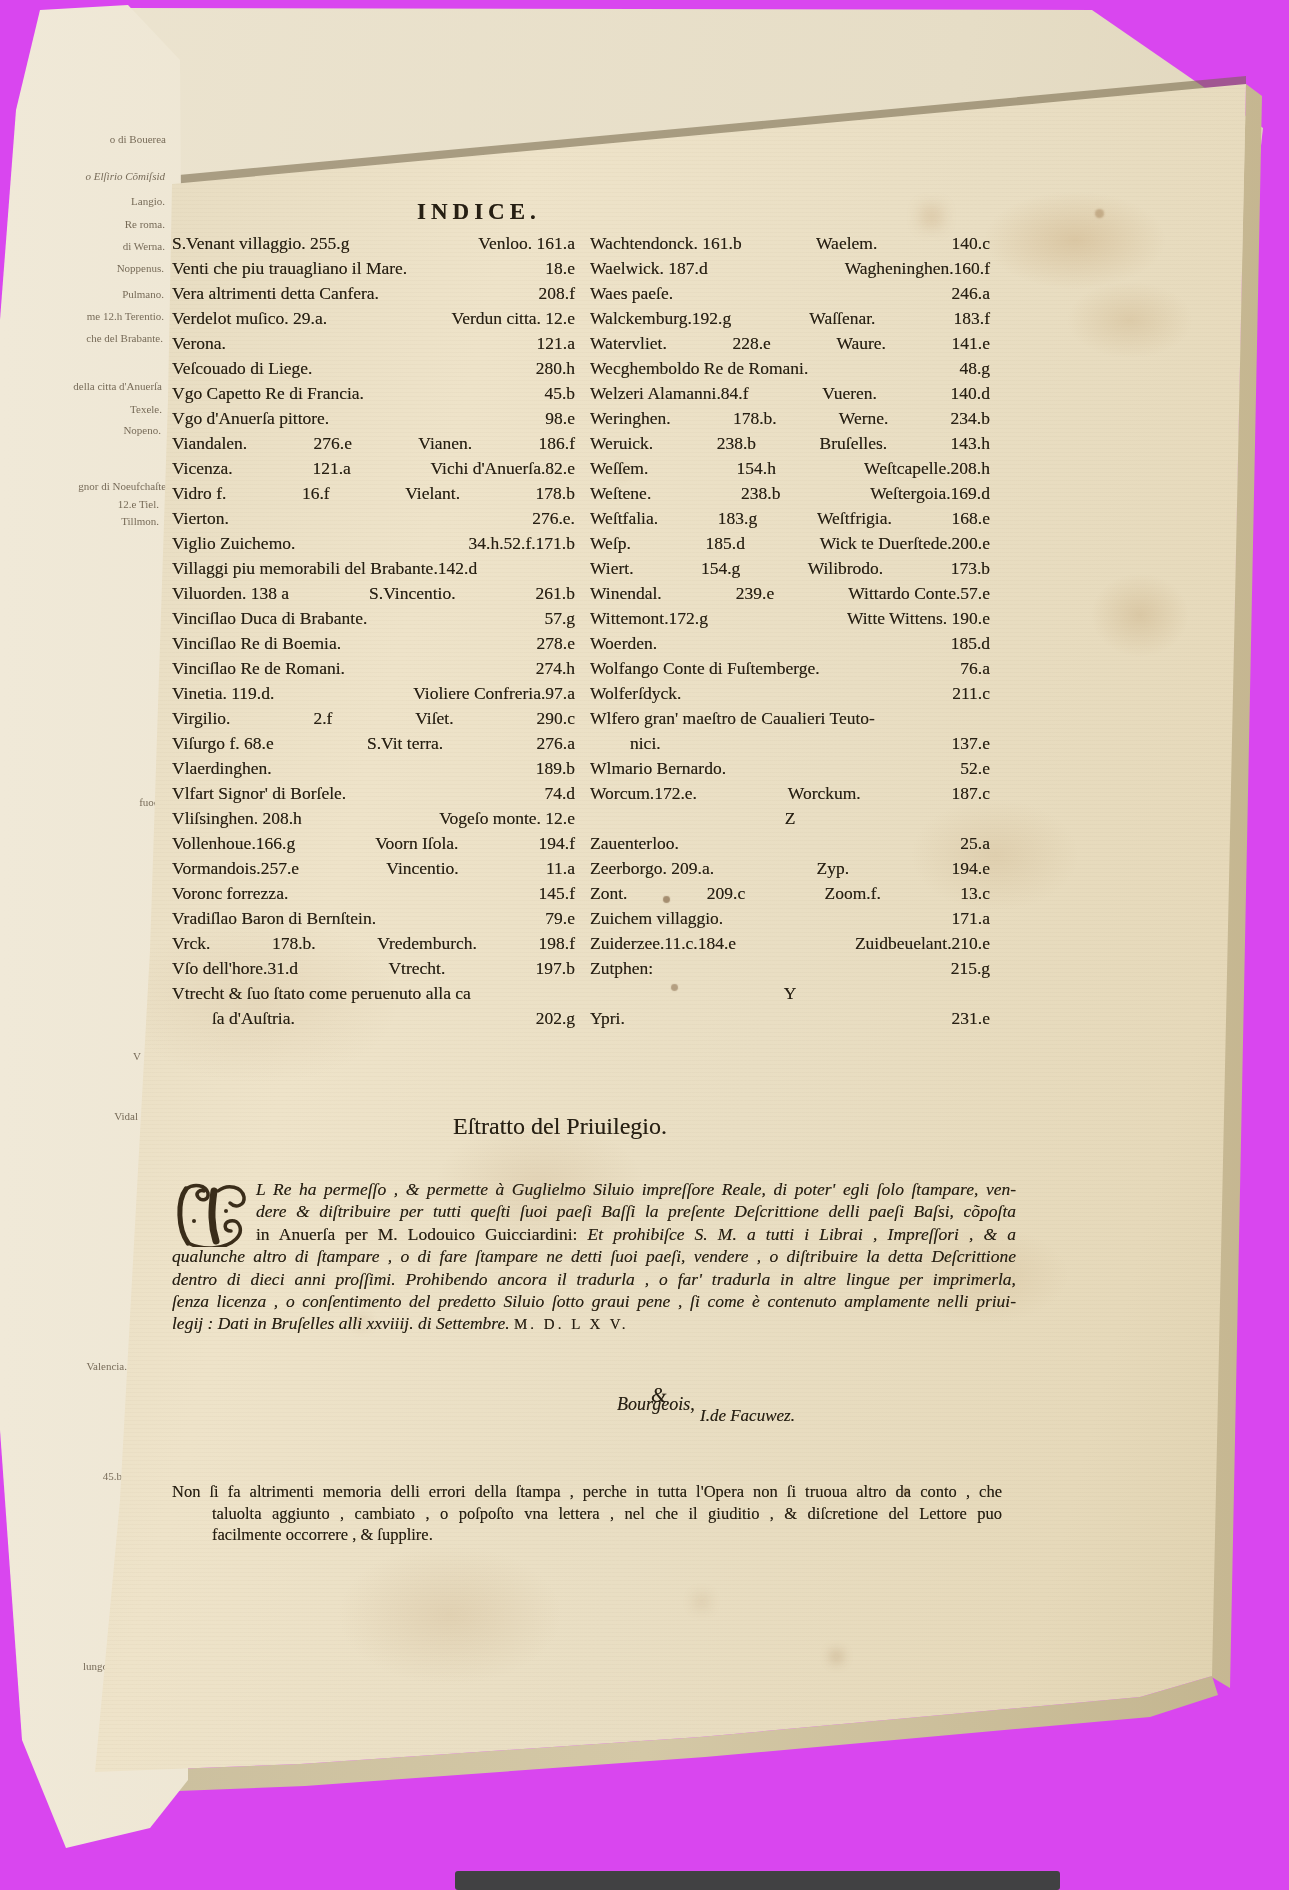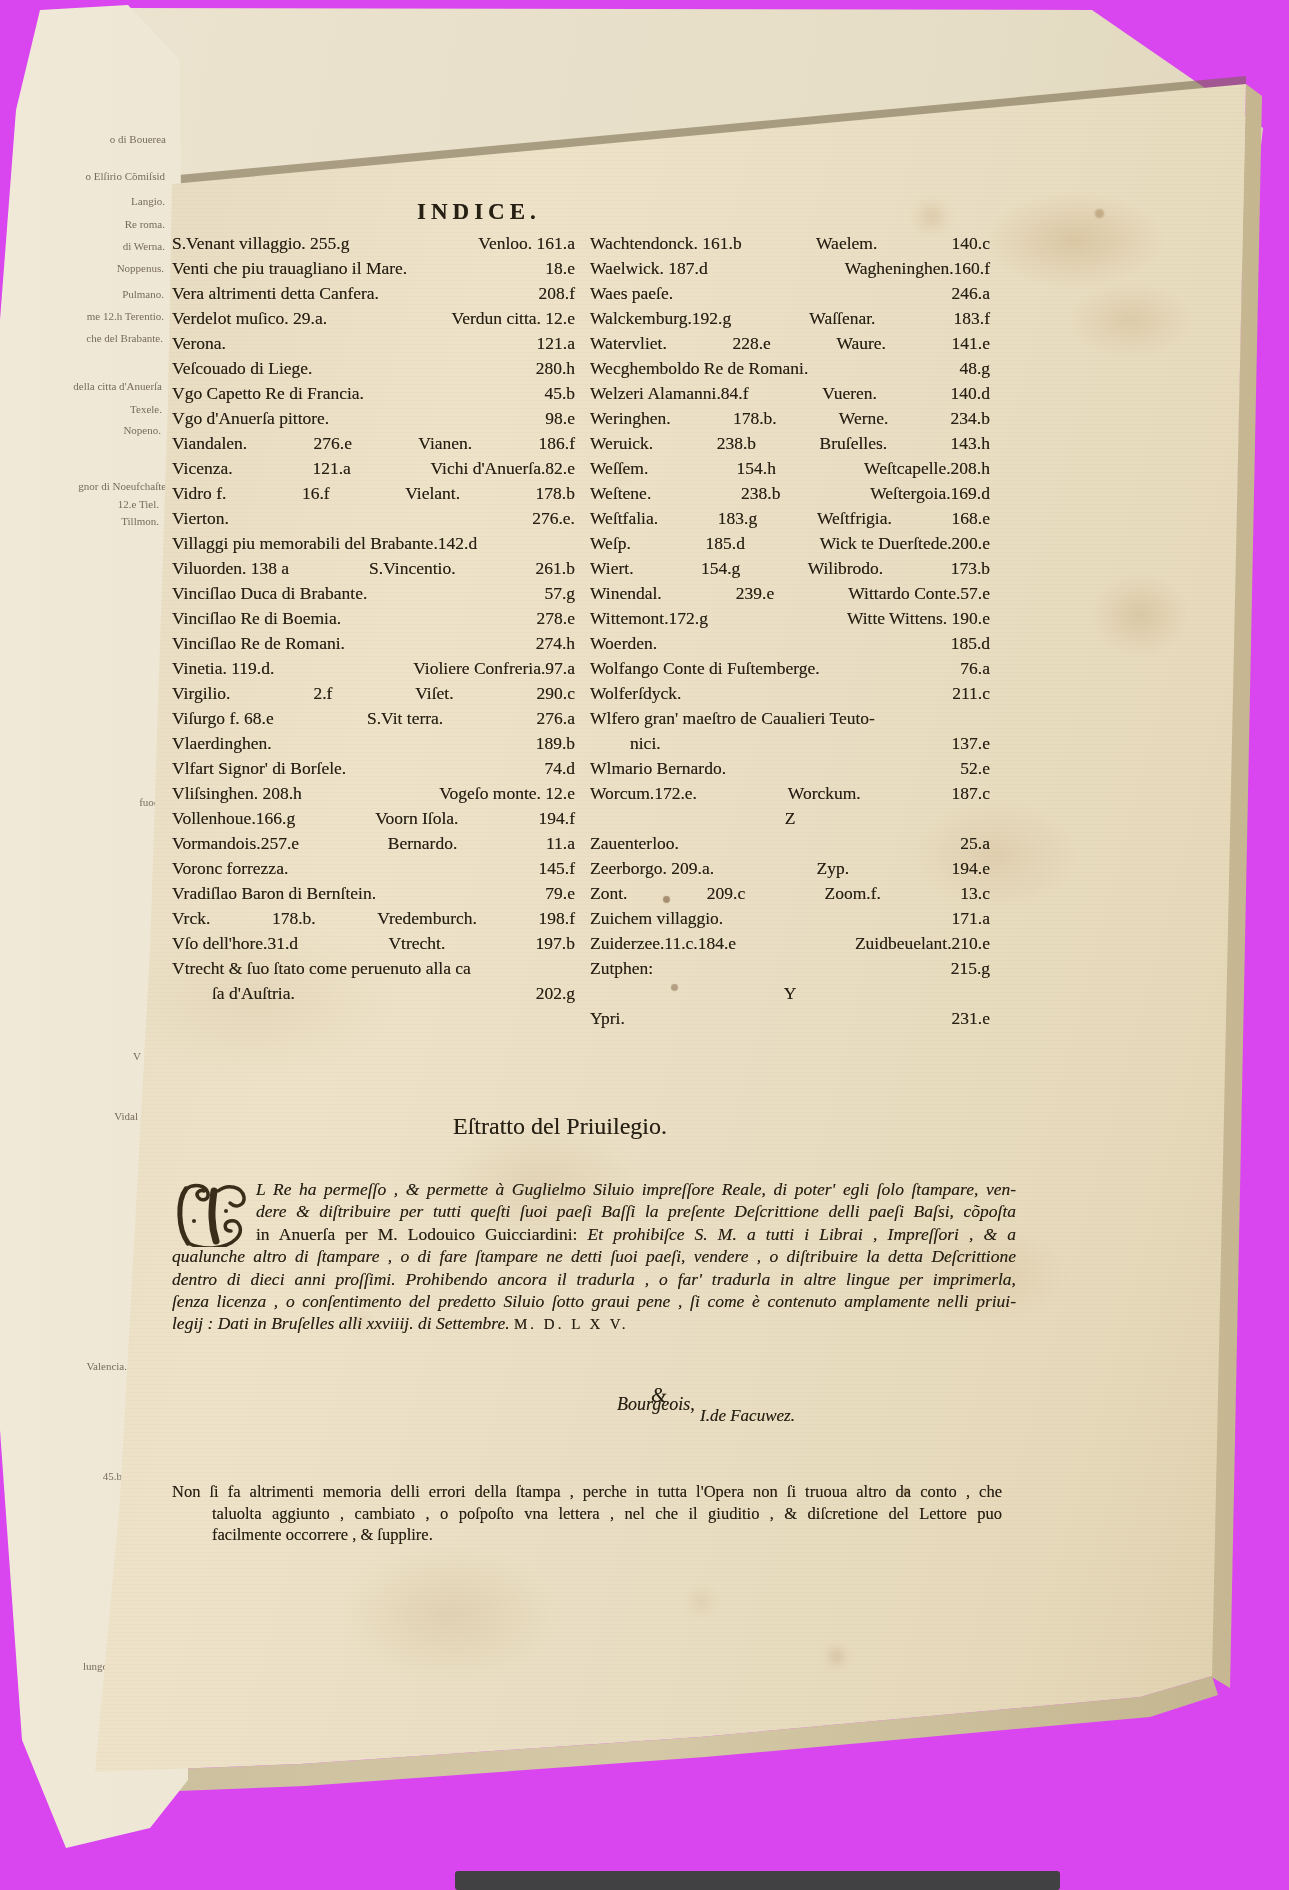--- a/index.html
+++ b/index.html
@@ -92,21 +92,21 @@
 
 <div class="stage">
 
   <div class="top-flyleaf"></div>
   <div class="top-edge-line"></div>
   <div class="fore-edge"></div>
   <div class="bottom-edge"></div>
   <div class="left-stack">
     <div id="frags">
         <div class="frag" style="top: 133px; left: 16px;">o di Bouerea</div>
-        <div class="frag" style="top: 170px; left: 15px;">o Elſirio Cõmiſsid</div>
+        <div class="frag" style="top: 170px; left: 15px; font-style: italic;">o Elſirio Cõmiſsid</div>
         <div class="frag" style="top: 195px; left: 15px;">Langio.</div>
         <div class="frag" style="top: 218px; left: 15px;">Re roma.</div>
         <div class="frag" style="top: 240px; left: 15px;">di Werna.</div>
         <div class="frag" style="top: 262px; left: 14px;">Noppenus.</div>
         <div class="frag" style="top: 288px; left: 14px;">Pulmano.</div>
         <div class="frag" style="top: 310px; left: 14px;">me 12.h  Terentio.</div>
         <div class="frag" style="top: 332px; left: 13px;">che del Brabante.</div>
         <div class="frag" style="top: 380px; left: 12px;">della citta d'Anuerſa</div>
         <div class="frag" style="top: 403px; left: 12px;">Texele.</div>
         <div class="frag" style="top: 424px; left: 11px;">Nopeno.</div>
@@ -133,33 +133,34 @@
       <div class="idx-line"><span>Vera altrimenti detta Canfera.</span><span>208.f</span></div>
       <div class="idx-line"><span>Verdelot muſico. 29.a.</span><span>Verdun citta. 12.e</span></div>
       <div class="idx-line"><span>Verona.</span><span>121.a</span></div>
       <div class="idx-line"><span>Veſcouado di Liege.</span><span>280.h</span></div>
       <div class="idx-line"><span>Vgo Capetto Re di Francia.</span><span>45.b</span></div>
       <div class="idx-line"><span>Vgo d'Anuerſa pittore.</span><span>98.e</span></div>
       <div class="idx-line"><span>Viandalen.</span><span>276.e</span><span>Vianen.</span><span>186.f</span></div>
       <div class="idx-line"><span>Vicenza.</span><span>121.a</span><span>Vichi d'Anuerſa.82.e</span></div>
       <div class="idx-line"><span>Vidro f.</span><span>16.f</span><span>Vielant.</span><span>178.b</span></div>
       <div class="idx-line"><span>Vierton.</span><span>276.e.</span></div>
+      <div class="idx-line"><span>Viglio Zuichemo.</span><span>34.h.52.f.171.b</span></div>
       <div class="idx-line"><span>Villaggi piu memorabili del Brabante.142.d</span></div>
       <div class="idx-line"><span>Viluorden. 138 a</span><span>S.Vincentio.</span><span>261.b</span></div>
       <div class="idx-line"><span>Vinciſlao Duca di Brabante.</span><span>57.g</span></div>
       <div class="idx-line"><span>Vinciſlao Re di Boemia.</span><span>278.e</span></div>
       <div class="idx-line"><span>Vinciſlao Re de Romani.</span><span>274.h</span></div>
       <div class="idx-line"><span>Vinetia. 119.d.</span><span>Violiere Confreria.97.a</span></div>
       <div class="idx-line"><span>Virgilio.</span><span>2.f</span><span>Viſet.</span><span>290.c</span></div>
       <div class="idx-line"><span>Viſurgo f. 68.e</span><span>S.Vit terra.</span><span>276.a</span></div>
       <div class="idx-line"><span>Vlaerdinghen.</span><span>189.b</span></div>
       <div class="idx-line"><span>Vlfart Signor' di Borſele.</span><span>74.d</span></div>
       <div class="idx-line"><span>Vliſsinghen. 208.h</span><span>Vogeſo monte. 12.e</span></div>
       <div class="idx-line"><span>Vollenhoue.166.g</span><span>Voorn Iſola.</span><span>194.f</span></div>
-      <div class="idx-line"><span>Vormandois.257.e</span><span>Bernardo.</span><span>11.a</span></div>
+      <div class="idx-line"><span>Vormandois.257.e</span><span>Vincentio.</span><span>11.a</span></div>
       <div class="idx-line"><span>Voronc forrezza.</span><span>145.f</span></div>
       <div class="idx-line"><span>Vradiſlao Baron di Bernſtein.</span><span>79.e</span></div>
       <div class="idx-line"><span>Vrck.</span><span>178.b.</span><span>Vredemburch.</span><span>198.f</span></div>
       <div class="idx-line"><span>Vſo dell'hore.31.d</span><span>Vtrecht.</span><span>197.b</span></div>
       <div class="idx-line"><span>Vtrecht &amp; ſuo ſtato come peruenuto alla ca</span></div>
       <div class="idx-line cont"><span>ſa d'Auſtria.</span><span>202.g</span></div>
     </div>
   <div id="col-right" class="idx-col ink">
       <div class="idx-line"><span>Wachtendonck. 161.b</span><span>Waelem.</span><span>140.c</span></div>
       <div class="idx-line"><span>Waelwick. 187.d</span><span>Wagheninghen.160.f</span></div>

